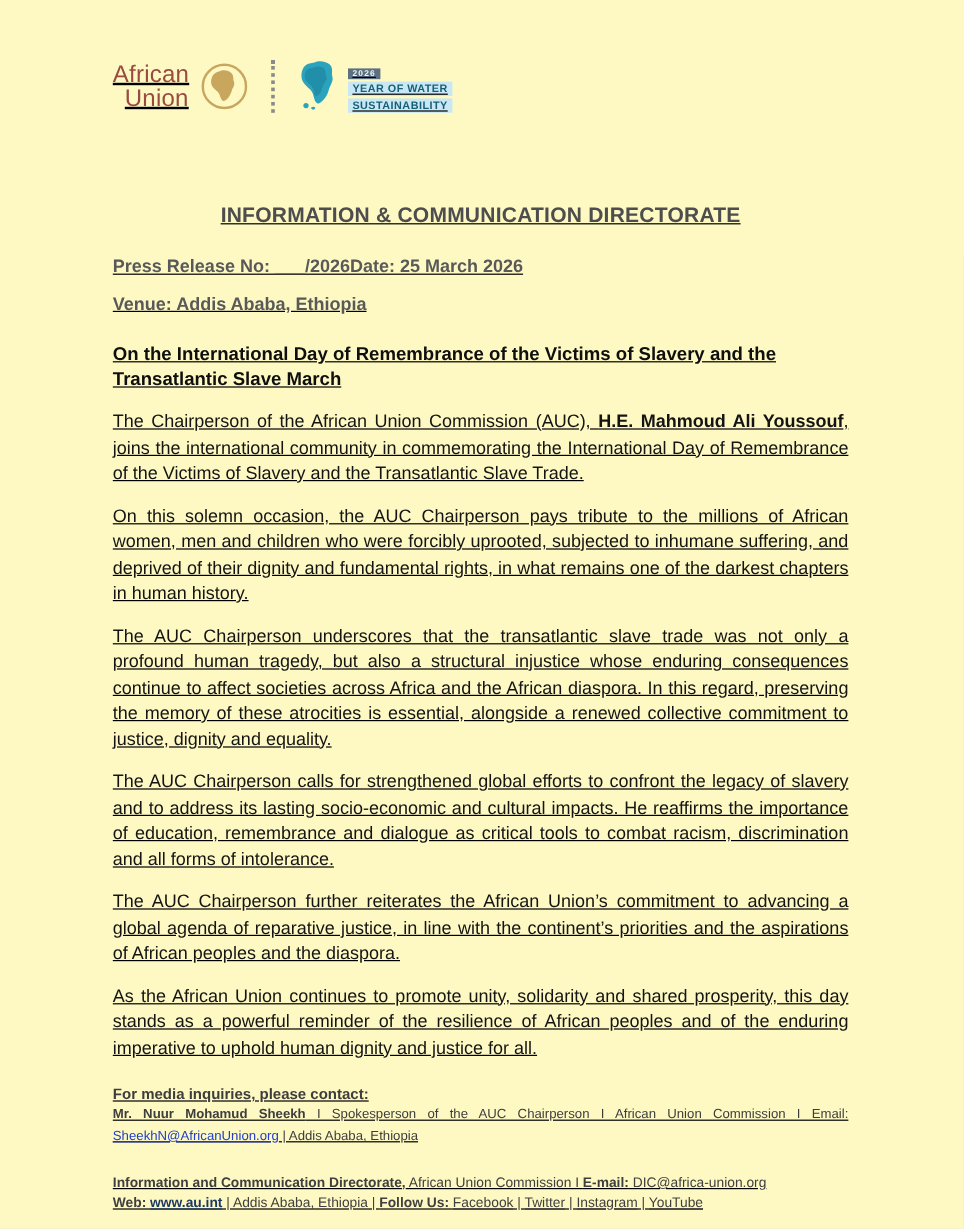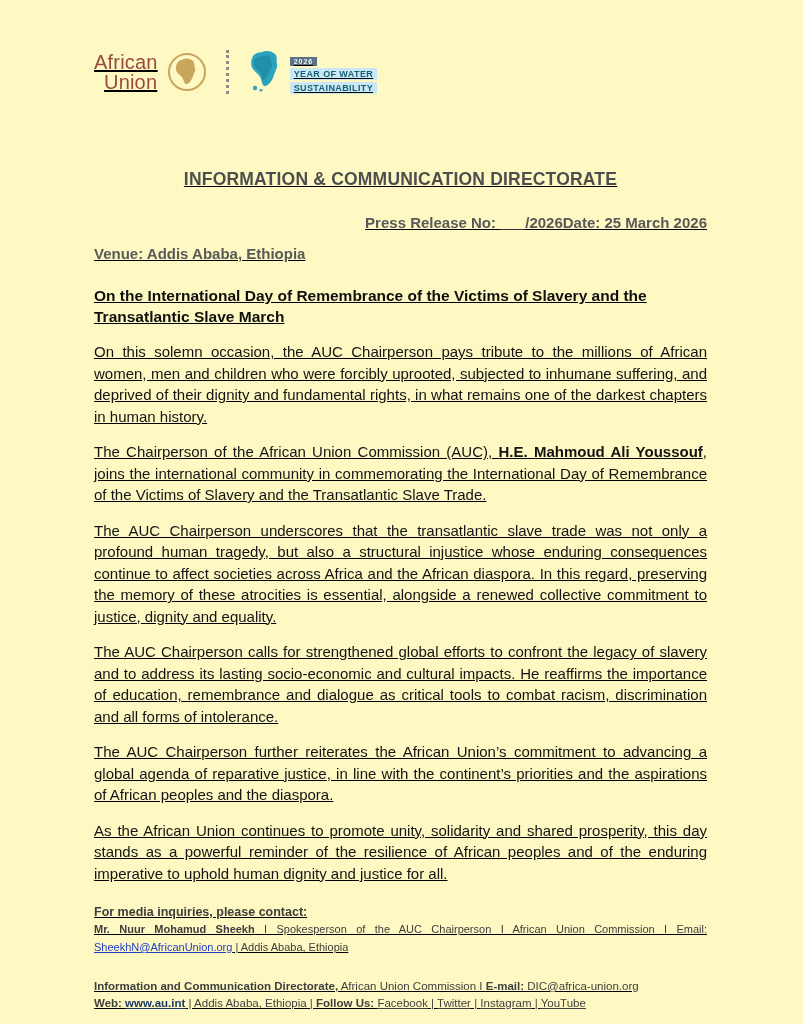--- a/index.html
+++ b/index.html
@@ -64,21 +64,21 @@
     margin-top: 73px;
     text-align: center;
     font-weight: bold;
     font-size: 17.5px;
     color: #4d4d4d;
     letter-spacing: 0.2px;
   }
   .meta-row {
     margin-top: 24px;
     display: flex;
-    justify-content: flex-end;
+    justify-content: flex-start;
     font-weight: bold;
     font-size: 15px;
     color: #595959;
   }
   .venue-line {
     margin-top: 14px;
     font-weight: bold;
     font-size: 15px;
     color: #595959;
   }
@@ -177,23 +177,23 @@
     <div class="directorate-title">INFORMATION &amp; COMMUNICATION DIRECTORATE</div>
 
     <div class="meta-row">
       <span>Press Release No: ___/2026</span>
       <span>Date: 25 March 2026</span>
     </div>
     <div class="venue-line">Venue: Addis Ababa, Ethiopia</div>
 
     <div class="release-title">On the International Day of Remembrance of the Victims of Slavery and the Transatlantic Slave March</div>
 
+    <p class="para"><span>The Chairperson of the African Union Commission (AUC), </span><b>H.E. Mahmoud Ali Youssouf</b><span>, joins the international community in commemorating the International Day of Remembrance of the Victims of Slavery and the Transatlantic Slave Trade.</span></p>
+
     <p class="para">On this solemn occasion, the AUC Chairperson pays tribute to the millions of African women, men and children who were forcibly uprooted, subjected to inhumane suffering, and deprived of their dignity and fundamental rights, in what remains one of the darkest chapters in human history.</p>
-
-    <p class="para"><span>The Chairperson of the African Union Commission (AUC), </span><b>H.E. Mahmoud Ali Youssouf</b><span>, joins the international community in commemorating the International Day of Remembrance of the Victims of Slavery and the Transatlantic Slave Trade.</span></p>
     <p class="para">The AUC Chairperson underscores that the transatlantic slave trade was not only a profound human tragedy, but also a structural injustice whose enduring consequences continue to affect societies across Africa and the African diaspora. In this regard, preserving the memory of these atrocities is essential, alongside a renewed collective commitment to justice, dignity and equality.</p>
     <p class="para">The AUC Chairperson calls for strengthened global efforts to confront the legacy of slavery and to address its lasting socio-economic and cultural impacts. He reaffirms the importance of education, remembrance and dialogue as critical tools to combat racism, discrimination and all forms of intolerance.</p>
     <p class="para">The AUC Chairperson further reiterates the African Union’s commitment to advancing a global agenda of reparative justice, in line with the continent’s priorities and the aspirations of African peoples and the diaspora.</p>
     <p class="para">As the African Union continues to promote unity, solidarity and shared prosperity, this day stands as a powerful reminder of the resilience of African peoples and of the enduring imperative to uphold human dignity and justice for all.</p>
 
     <div class="media-heading">For media inquiries, please contact:</div>
     <div class="contact-line"><b>Mr. Nuur Mohamud Sheekh</b><span> I Spokesperson of the AUC Chairperson I African Union Commission I Email: </span><a class="email-link">SheekhN@AfricanUnion.org</a><span> | Addis Ababa, Ethiopia</span></div>
 
     <div class="footer-block"><b>Information and Communication Directorate,</b><span> African Union Commission I </span><b>E-mail:</b><span> DIC@africa-union.org </span><br>
       <b>Web: </b><a class="web-link">www.au.int</a><span> | Addis Ababa, Ethiopia | </span><b>Follow Us: </b><a class="social-link">Facebook</a><span> | </span><a class="social-link">Twitter</a><span> | </span><a class="social-link">Instagram</a><span> | </span><a class="social-link">YouTube</a>

